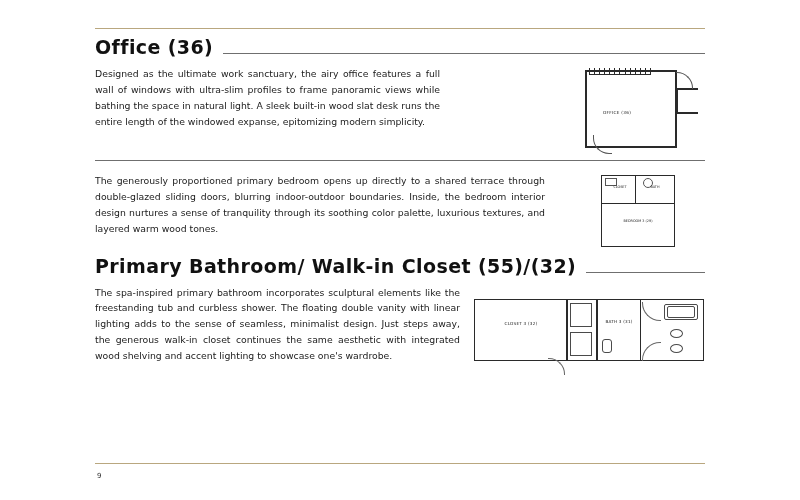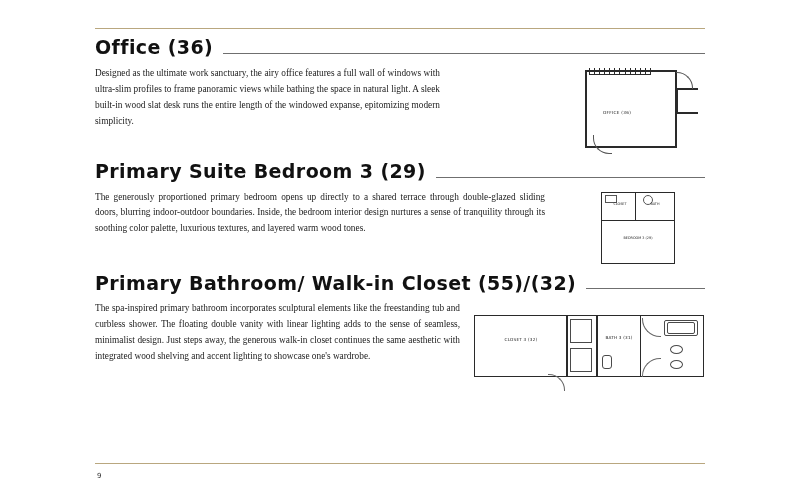--- a/index.html
+++ b/index.html
@@ -72,21 +72,20 @@
     align-items: flex-start;
     gap: 14px;
     margin-top: 6px;
   }
   .sec-text {
     font-size: 9.3px;
     line-height: 1.72;
     text-align: justify;
     color: #1b1b1b;
     flex: 0 0 auto;
-    font-family: Liberation Serif, serif;
   }
   .w1 { width: 345px; }
   .w2 { width: 450px; }
   .w3 { width: 365px; }
 
   .plan {
     position: relative;
     background: #ffffff;
     flex: 0 0 auto;
   }
@@ -353,21 +352,20 @@
           <div class="p1-notch"></div>
           <div class="p1-door"></div>
           <div class="p1-door2"></div>
           <div class="p1-label">OFFICE (36)</div>
         </div>
       </div>
     </div>
 
     <div class="section">
       <div class="sec-head">
-        <div class="sec-title">Primary Suite Bedroom 3 (29)</div>
         <div class="sec-rule"></div>
       </div>
       <div class="sec-body">
         <div class="sec-text w2">The generously proportioned primary bedroom opens up directly to a shared terrace through double-glazed sliding doors, blurring indoor-outdoor boundaries. Inside, the bedroom interior design nurtures a sense of tranquility through its soothing color palette, luxurious textures, and layered warm wood tones.</div>
         <div class="plan plan2">
           <div class="p2-outer"></div>
           <div class="p2-hline"></div>
           <div class="p2-vline"></div>
           <div class="p2-fix p2-f1"></div>
           <div class="p2-fix p2-f2"></div>

